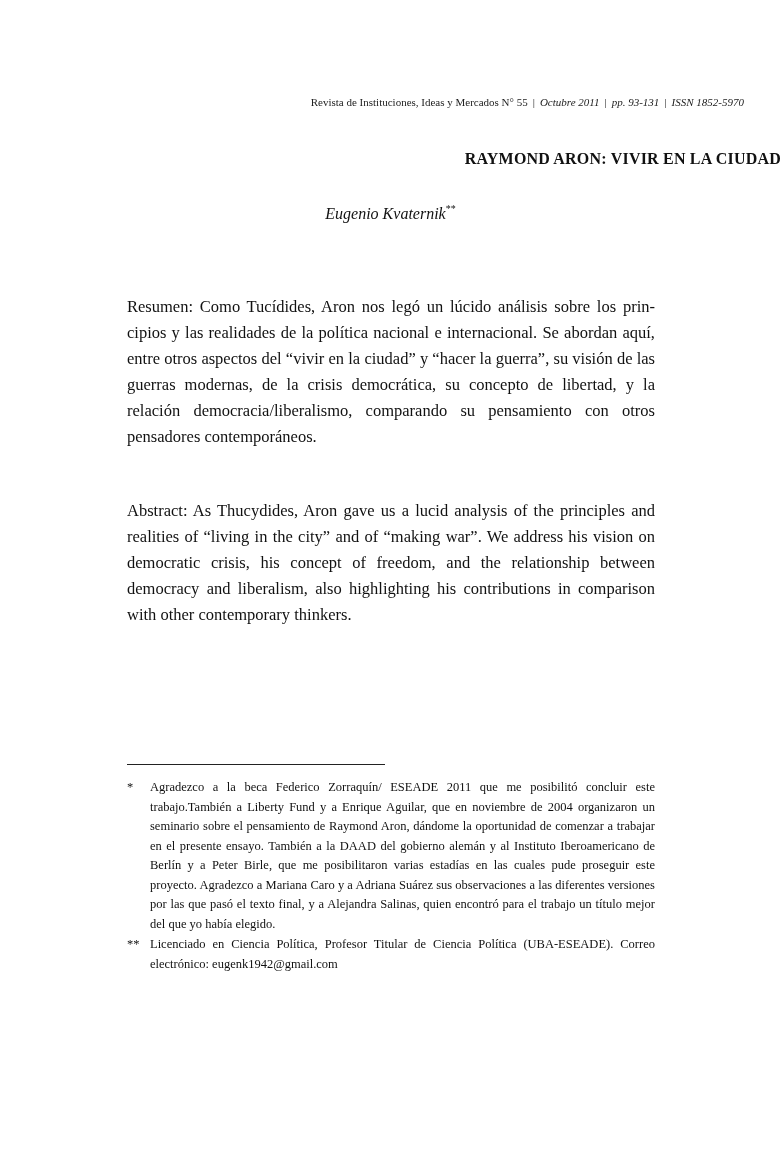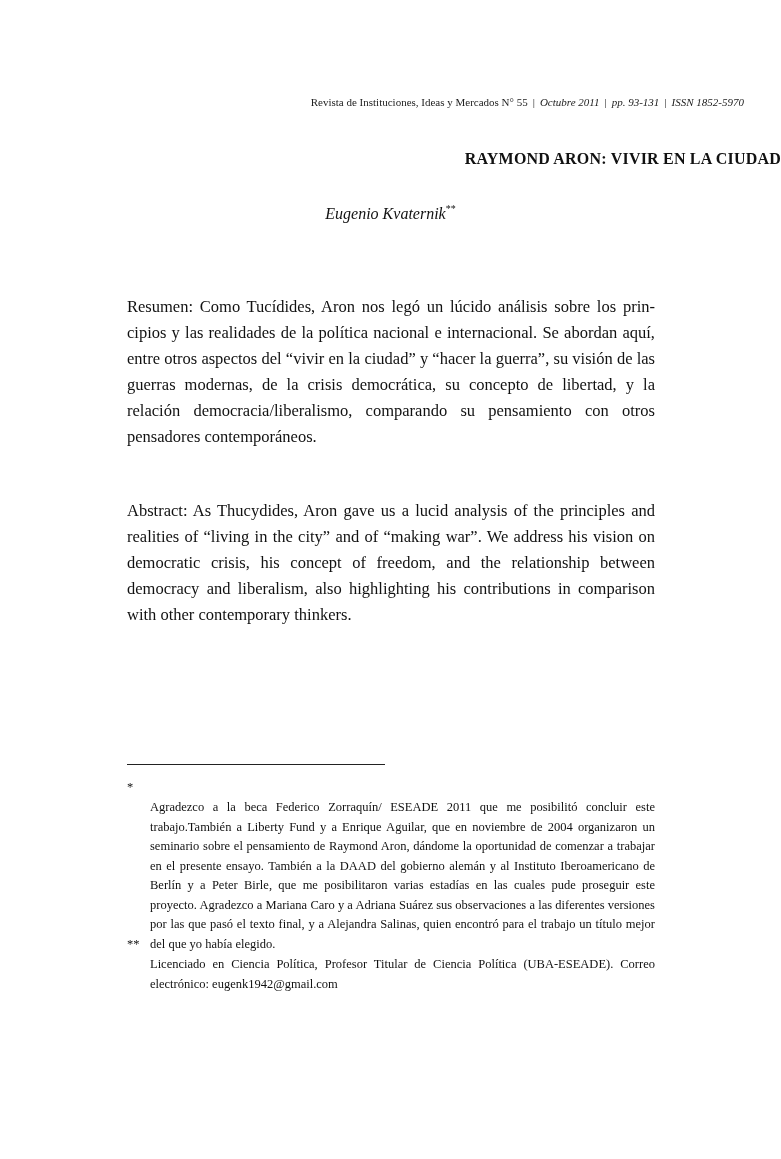--- a/index.html
+++ b/index.html
@@ -31,21 +31,21 @@
   #abstract { top: 465px; margin-top: 33px; }
   .rule {
     position: absolute; top: 764px; left: 127px; width: 258px; height: 0;
     border-top: 1px solid #222;
   }
   .footnote {
     position: absolute; left: 127px; width: 528px;
     font-size: 12.5px; line-height: 19.5px;
   }
   .footnote .mark { position: absolute; left: 0; top: 0; width: 20px; }
-  .footnote .text { margin-left: 23px; text-align: justify; display: block; margin-top: 20px; }
+  .footnote .text { margin-left: 23px; text-align: justify; display: block; }
   #fn1 { top: 778px; }
   #fn2 { top: 935px; }
 </style>
 </head>
 <body>
 
 <div class="running-head">
   <span>Revista de Instituciones, Ideas y Mercados N° 55</span><span class="sep">|</span><i>Octubre 2011</i><span class="sep">|</span><i>pp. 93-131</i><span class="sep">|</span><i>ISSN 1852-5970</i>
 </div>
 

